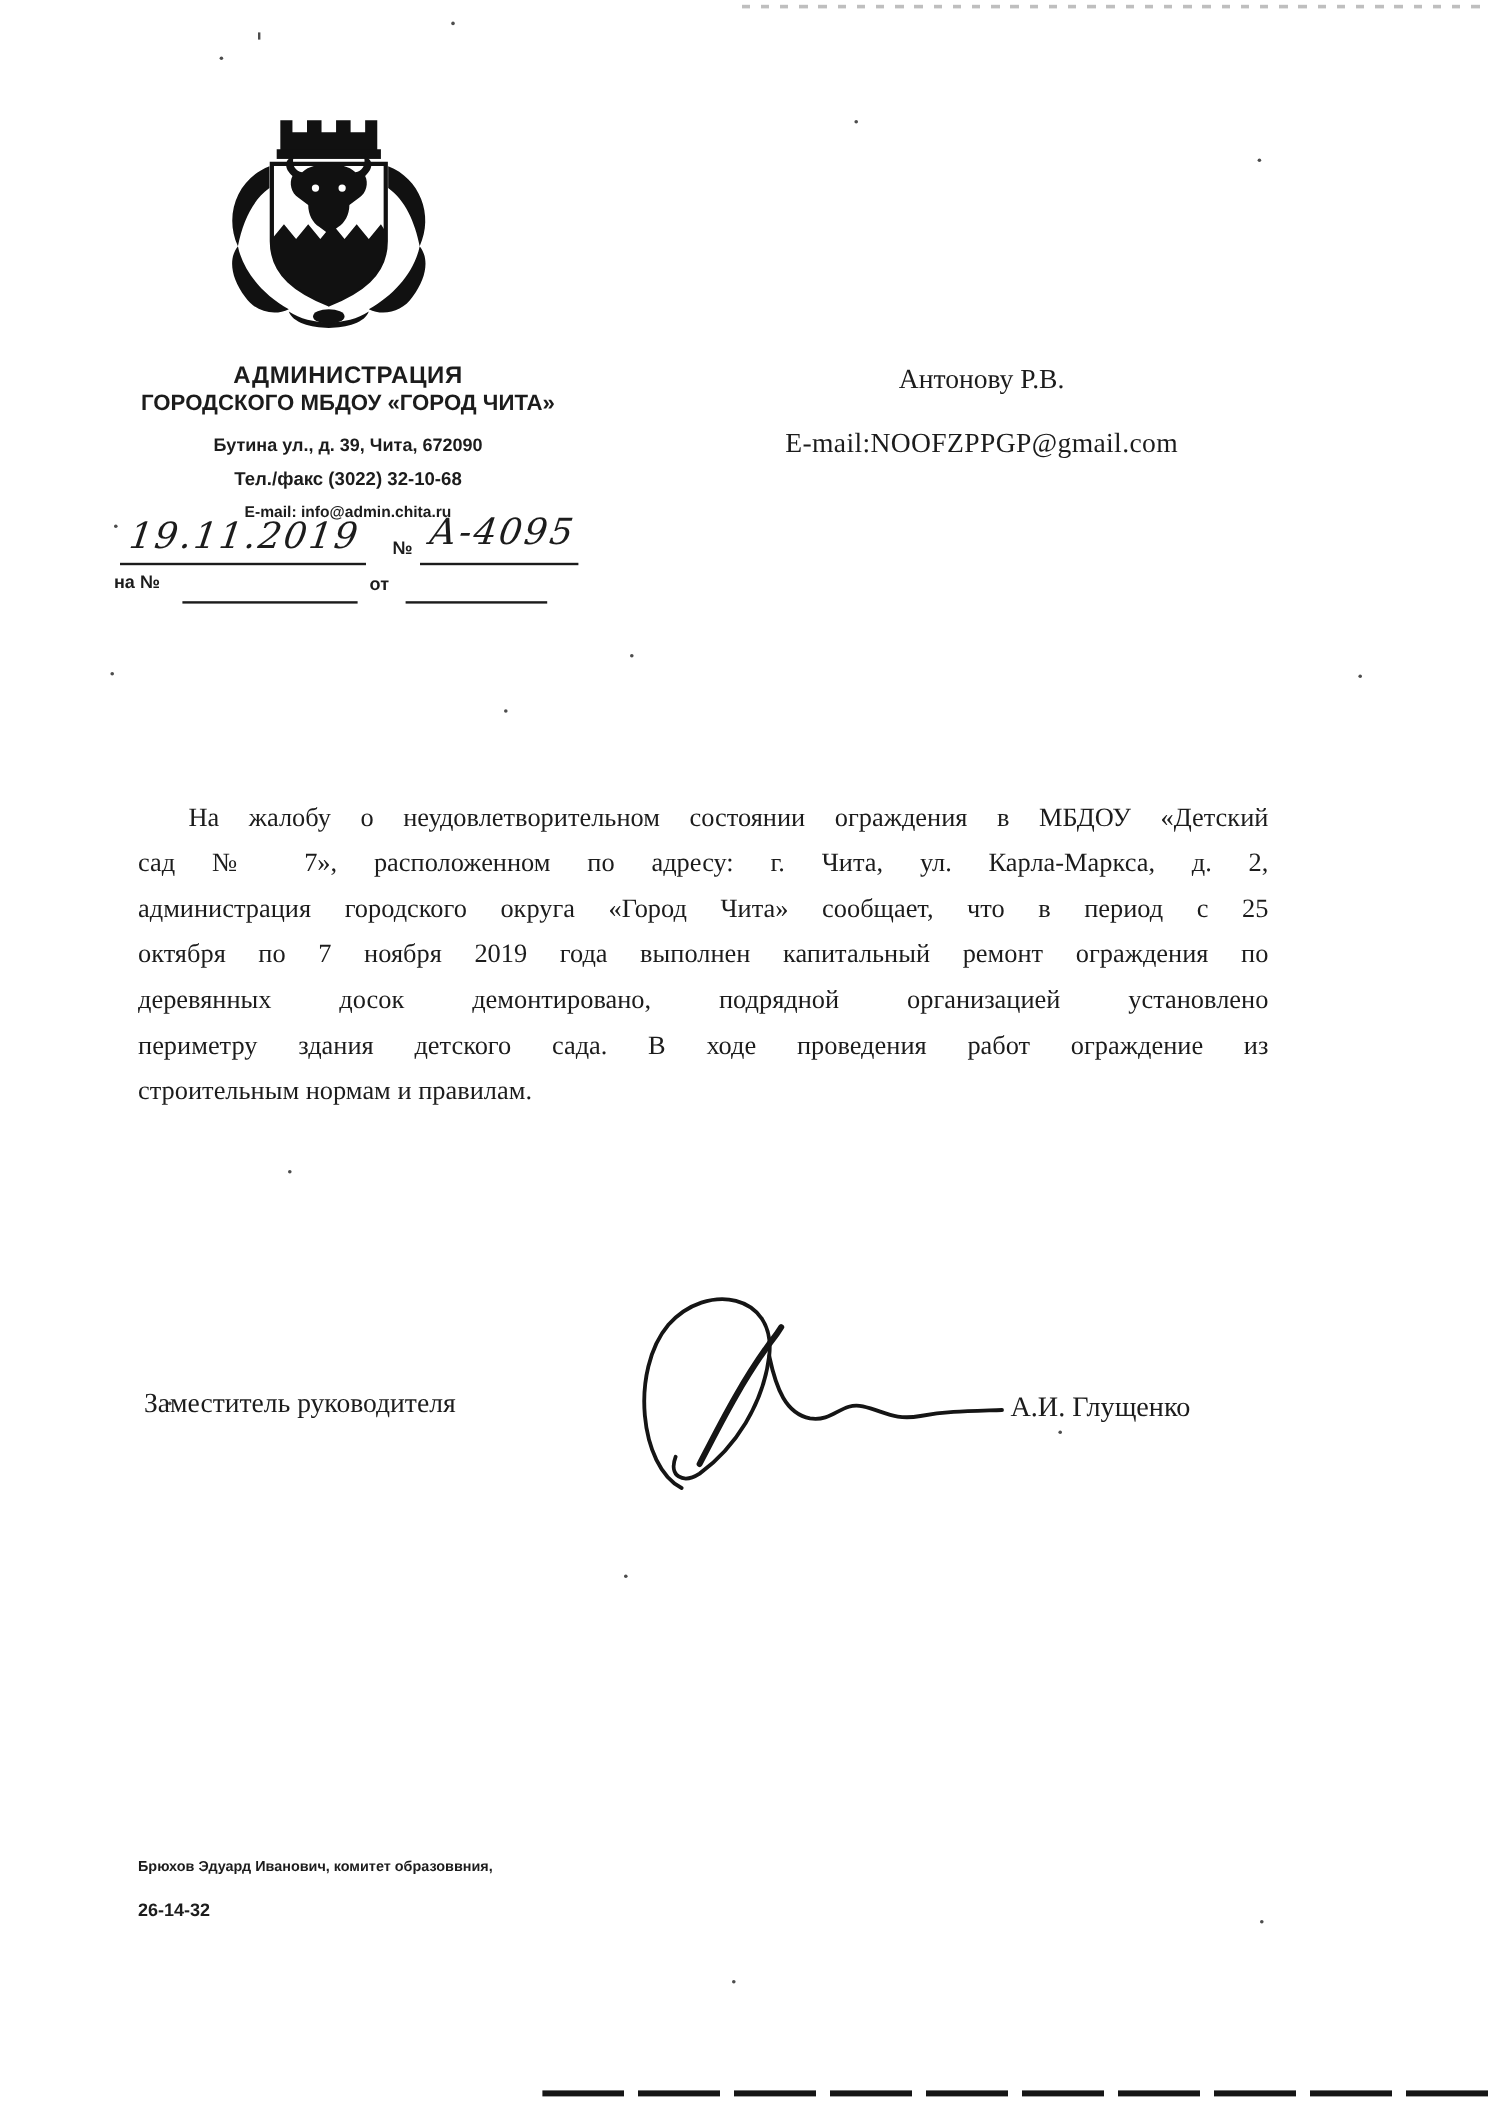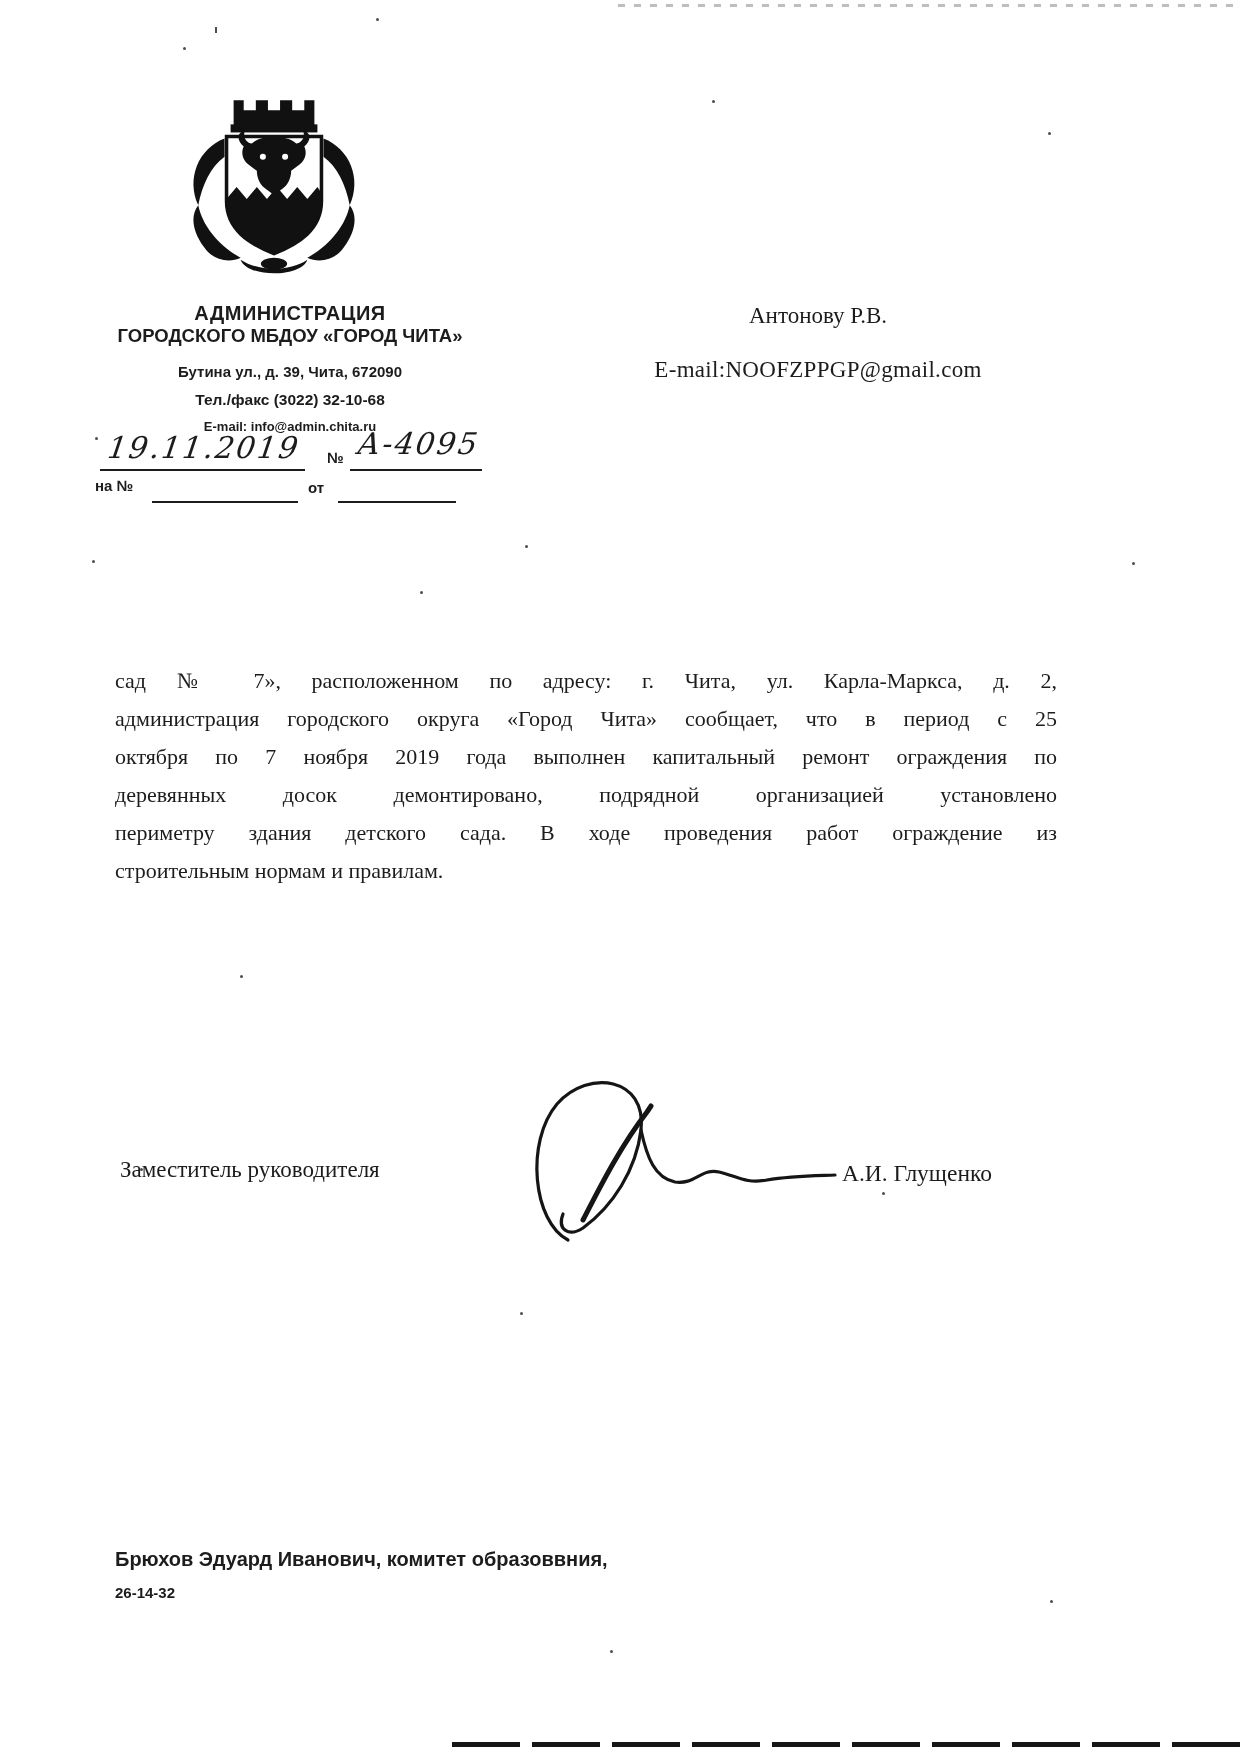--- a/index.html
+++ b/index.html
@@ -31,21 +31,21 @@
     left:115px;top:662px;width:942px;
     font-family:"Liberation Serif",serif;font-size:22px;line-height:38px;
   }
   .jline{text-align:justify;text-align-last:justify;}
   .jline-first{padding-left:42px;}
   .jline-last{text-align:center;text-align-last:left;}
   
   .sig-pos{left:120px;top:1157px;font-family:"Liberation Serif",serif;font-size:23px;}
   .sig-name{left:842px;top:1160px;font-family:"Liberation Serif",serif;font-size:23.5px;}
   
-  .foot1{left:115px;top:1548px;font-size:20px;font-weight:600;}
+  .foot1{left:115px;top:1548px;font-size:12px;font-weight:600;}
   .foot2{left:115px;top:1584px;font-size:15px;font-weight:600;}
   
   .noise-top{
     left:618px;top:4px;width:618px;height:3px;opacity:.55;
     background:repeating-linear-gradient(90deg,#8a8a8a 0 7px,transparent 7px 16px);
   }
   .noise-bottom{
     left:452px;top:1742px;width:788px;height:5px;
     background:repeating-linear-gradient(90deg,#161616 0 68px,transparent 68px 80px);
   }
@@ -99,20 +99,21 @@
 
 <div class="abs small-label" style="left:95px;top:477px;">на №</div>
 <div class="abs rule" style="left:152px;top:501px;width:146px;"></div>
 <div class="abs small-label" style="left:308px;top:479px;">от</div>
 <div class="abs rule" style="left:338px;top:501px;width:118px;"></div>
 
 <div class="abs rcpt rcpt-name">Антонову Р.В.</div>
 <div class="abs rcpt rcpt-email">E-mail:NOOFZPPGP@gmail.com</div>
 
 <div class="abs body-par">
+  <div class="jline jline-first">На жалобу о неудовлетворительном состоянии ограждения в МБДОУ «Детский</div>
   <div class="jline">сад № 7», расположенном по адресу: г. Чита, ул. Карла-Маркса, д. 2,</div>
   <div class="jline">администрация городского округа «Город Чита» сообщает, что в период с 25</div>
   <div class="jline">октября по 7 ноября 2019 года выполнен капитальный ремонт ограждения по</div>
   <div class="jline">деревянных досок демонтировано, подрядной организацией установлено</div>
   <div class="jline">периметру здания детского сада. В ходе проведения работ ограждение из</div>
   <div class="jline jline-last">строительным нормам и правилам.</div>
 </div>
 
 <div class="abs sig-pos">Заместитель руководителя</div>
 

